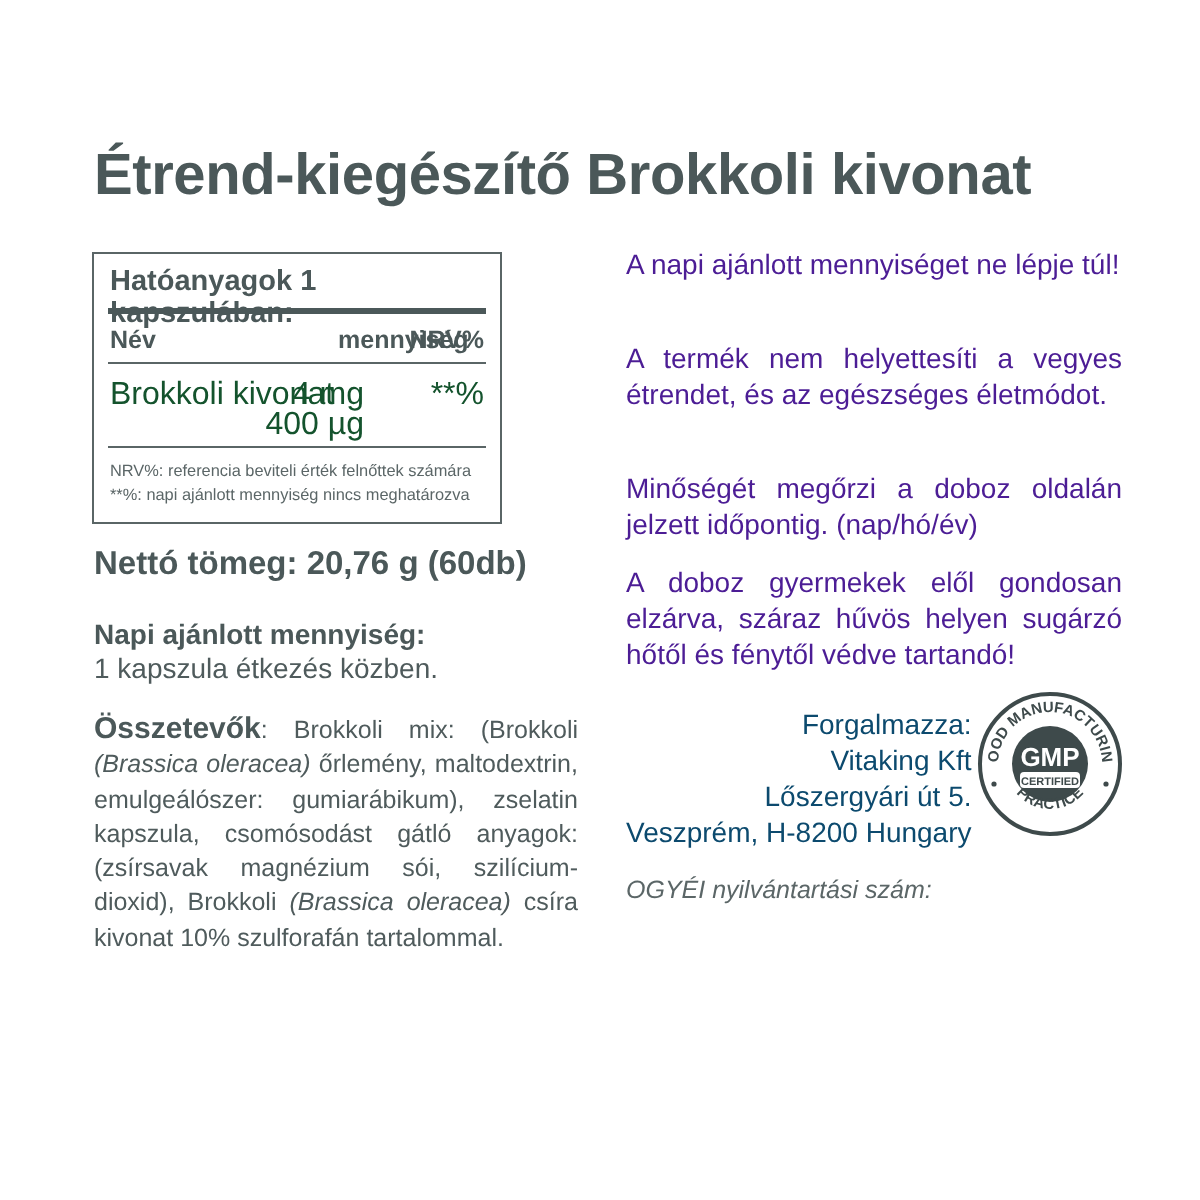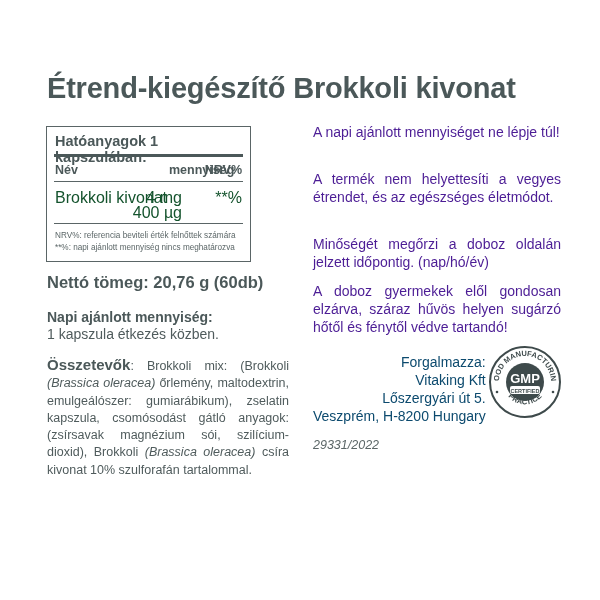--- a/index.html
+++ b/index.html
@@ -78,21 +78,21 @@
 <div class="rp" style="top:282px">A doboz gyermekek elől gondosan elzárva, száraz hűvös helyen sugárzó hőtől és fénytől védve tartandó!</div>
 
 <div class="addr">
   <div>Forgalmazza:</div>
   <div>Vitaking Kft</div>
   <div>Lőszergyári út 5.</div>
   <div>Veszprém, H-8200 Hungary</div>
 </div>
 
 <div class="ogyei">
-  <div>29331/2022</div>
+  <div>OGYÉI nyilvántartási szám:</div>
 </div>
 
 <svg class="gmp" viewBox="0 0 74 74">
   <defs>
     <path id="arcTop" d="M 11 37 A 26 26 0 0 1 63 37"></path>
     <path id="arcBot" d="M 16 44 A 22 22 0 0 0 58 44"></path>
   </defs>
   <circle cx="37" cy="37" r="35" fill="#ffffff" stroke="#3e4a4b" stroke-width="2"></circle>
   <circle cx="37" cy="37" r="19" fill="#3e4a4b"></circle>
   <text font-family="Liberation Sans, sans-serif" font-size="7.5" font-weight="bold" fill="#3e4a4b">

